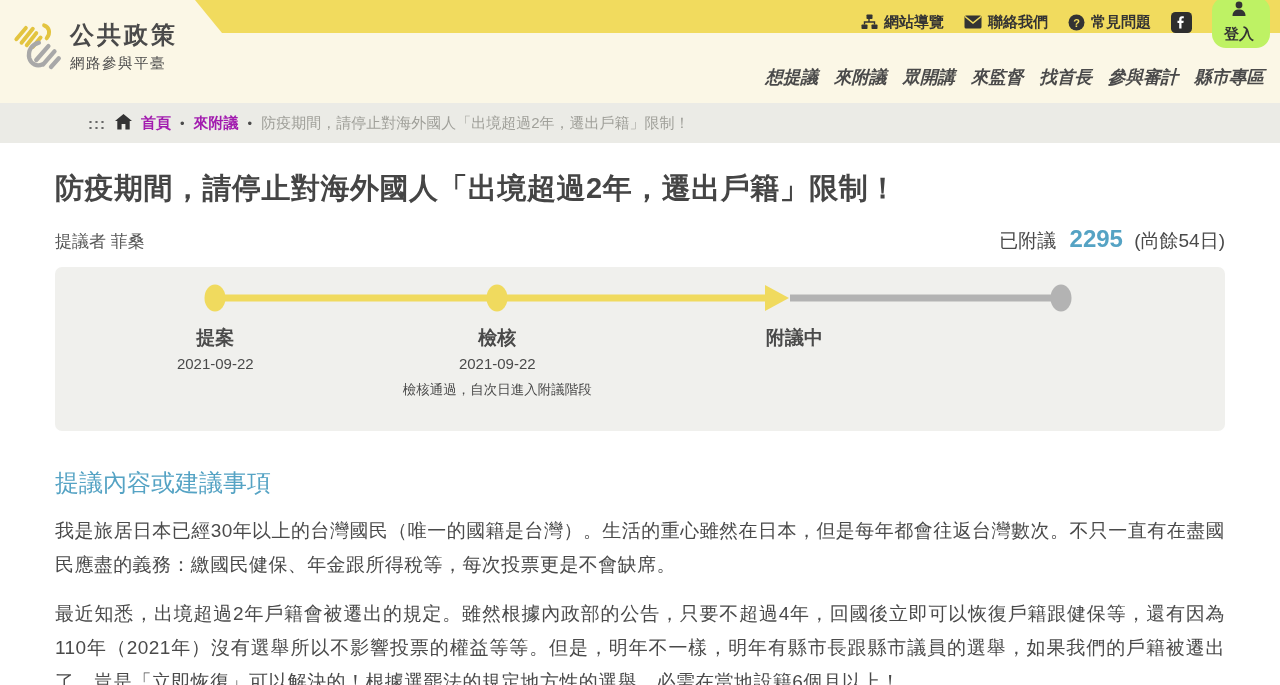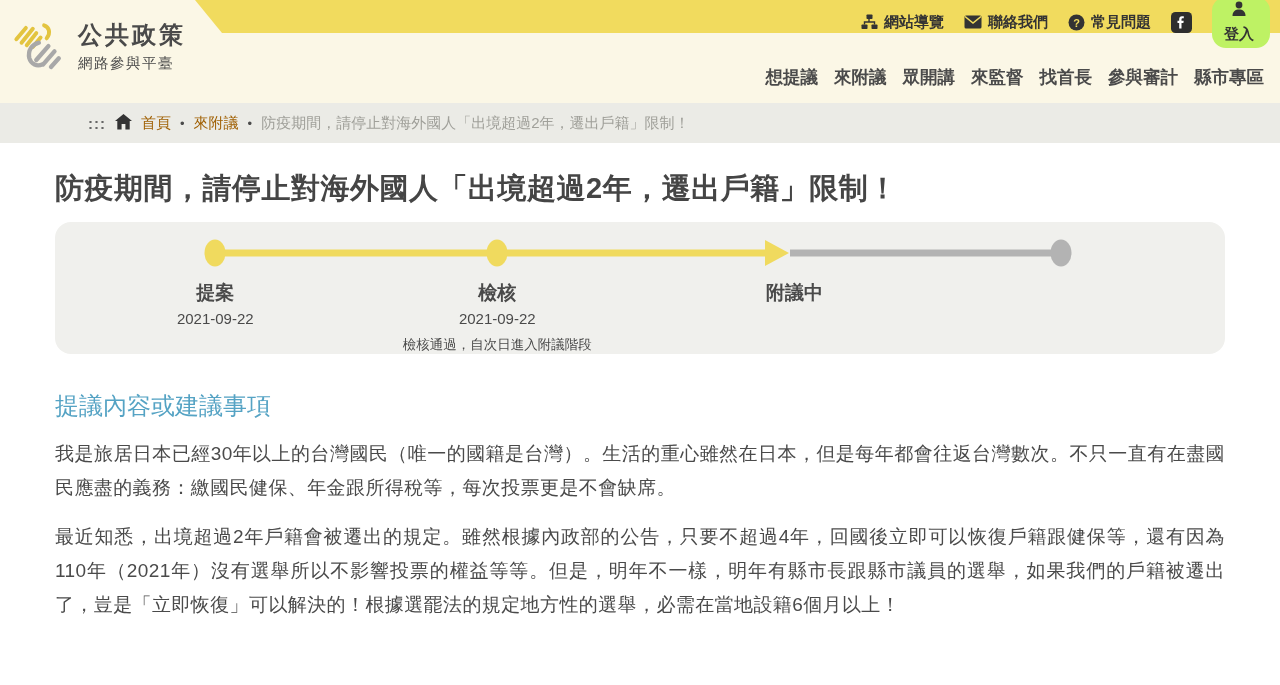--- a/index.html
+++ b/index.html
@@ -10,45 +10,45 @@
   .header { position:relative; height:103px; background:#fbf7e6; }
   .yellow-band { position:absolute; top:0; left:0; right:0; height:33px;
     background:#f1db5e;
     clip-path:polygon(195px 0, 100% 0, 100% 100%, 222px 100%); }
   .util-nav { position:absolute; top:0; right:10px; height:44px;
     display:flex; align-items:center; gap:20px; font-size:15px; font-weight:bold; color:#333; }
   .util-item { display:flex; align-items:center; gap:6px; cursor:pointer; }
   .util-item svg { display:block; }
   .login-pill { display:flex; align-items:center; gap:6px; background:#bef264;
     border-radius:14px; padding:4px 16px 4px 12px; font-weight:bold; cursor:pointer;flex-direction:column; }
-  .logo { position:absolute; left:12px; top:16px; display:flex; align-items:flex-start; gap:14px; }
+  .logo { position:absolute; left:12px; top:16px; display:flex; align-items:flex-start; gap:6px; }
   .brand-text .t1 { font-size:24px; font-weight:bold; letter-spacing:3px; color:#4a4a4a; line-height:30px; margin-top:4px;}
   .brand-text .t2 { font-size:14.5px; letter-spacing:1.5px; color:#4a4a4a; margin-top:4px; }
   .main-nav { position:absolute; right:16px; bottom:14px; display:flex; gap:16px;
     font-size:17.5px; font-weight:bold; color:#4a4a4a; }
-  .main-nav span { cursor:pointer; }
+  .main-nav span { cursor:pointer;font-style:italic; }
 
   
   .breadcrumb { height:40px; background:#ebebe6; display:flex; align-items:center;
     padding-left:88px; font-size:15px; gap:9px; }
   .bc-anchor { color:#666; letter-spacing:1px; font-weight:bold; }
-  .bc-link { font-weight:normal; color:#a16207; cursor:pointer; }
+  .bc-link { font-weight:bold; color:#a21caf; cursor:pointer; }
   .bc-sep { color:#4a4a4a; font-size:13px; }
   .bc-current { color:#a0a09a; }
 
   
   .main { padding:0 55px; }
   .title { margin-top:26px; font-size:29px; font-weight:bold; color:#454545; letter-spacing:0.5px; }
   .meta-row { display:flex; justify-content:space-between; align-items:baseline; margin-top:16px; }
   .proposer { font-size:17px; color:#555; }
   .endorse { font-size:19px; color:#4a4a4a; }
   .endorse .count { font-size:24px; font-weight:bold; color:#55a3c4; margin:0 6px 0 8px; }
 
   .progress-heading { margin-top:44px; font-size:20px; color:#4a4a4a; font-weight:500; }
-  .progress-box { margin-top:13px; height:132px; background:#f0f0ed; border-radius:16px; position:relative;text-decoration:underline; }
+  .progress-box { margin-top:13px; height:164px; background:#f0f0ed; border-radius:7px; position:relative;text-decoration:underline; }
   .tl-dot { position:absolute; top:31px; width:21px; height:27px; border-radius:50%;
     background:#f0da5e; transform:translate(-50%,-50%); }
   .tl-dot.gray { background:#b3b3b3; }
   .tl-bar { position:absolute; top:31px; height:7px; transform:translateY(-50%); }
   .tl-bar.yellow { background:#f0da5e; }
   .tl-bar.gray { background:#b3b3b3; }
   .tl-arrow { position:absolute; top:31px; transform:translateY(-50%); width:0; height:0;
     border-left:24px solid #f0da5e; border-top:13px solid transparent; border-bottom:13px solid transparent; }
   .tl-label { position:absolute; top:58px; transform:translateX(-50%); font-size:19px;
     font-weight:bold; color:#4a4a4a; white-space:nowrap; }
@@ -162,20 +162,31 @@
   <span class="bc-sep">•</span>
   <span class="bc-link">來附議</span>
   <span class="bc-sep">•</span>
   <span class="bc-current">防疫期間，請停止對海外國人「出境超過2年，遷出戶籍」限制！</span>
 </div>
 
 <div class="main">
 
   <h1 class="title">防疫期間，請停止對海外國人「出境超過2年，遷出戶籍」限制！</h1>
 
+  <div class="meta-row">
+    <div class="proposer">
+      <span>提議者</span>
+      <span>菲桑</span>
+    </div>
+    <div class="endorse">
+      <span>已附議</span>
+      <span class="count">2295</span>
+      <span>(尚餘54日)</span>
+    </div>
+  </div>
 
 
   <div class="progress-box">
     <div class="tl-bar yellow" style="left:13.7%; width:47%;"></div>
     <div class="tl-arrow" style="left:60.7%;"></div>
     <div class="tl-bar gray" style="left:62.8%; width:23.2%;"></div>
     <div class="tl-dot" style="left:13.7%;"></div>
     <div class="tl-dot" style="left:37.8%;"></div>
     <div class="tl-dot gray" style="left:86%;"></div>
 

